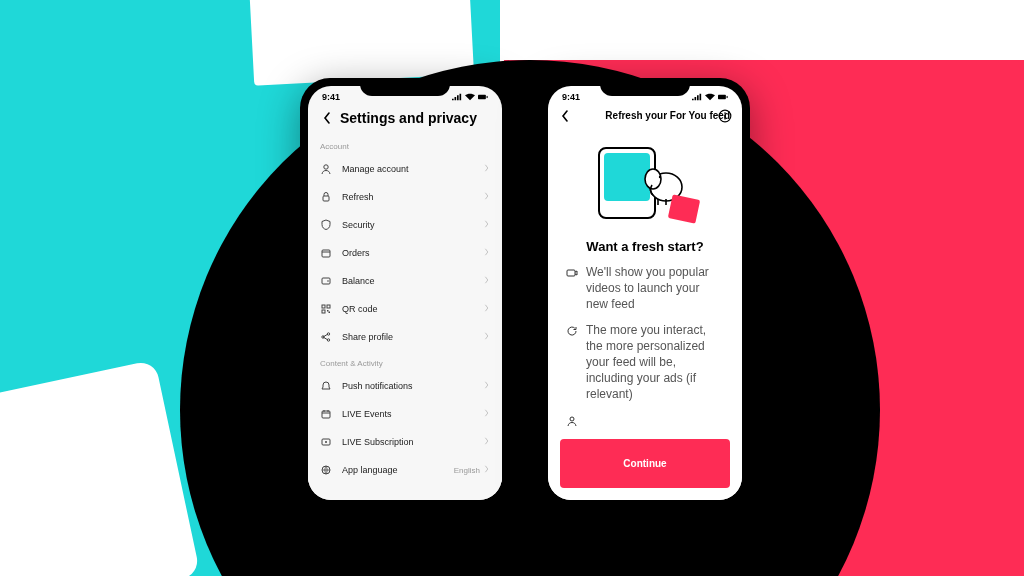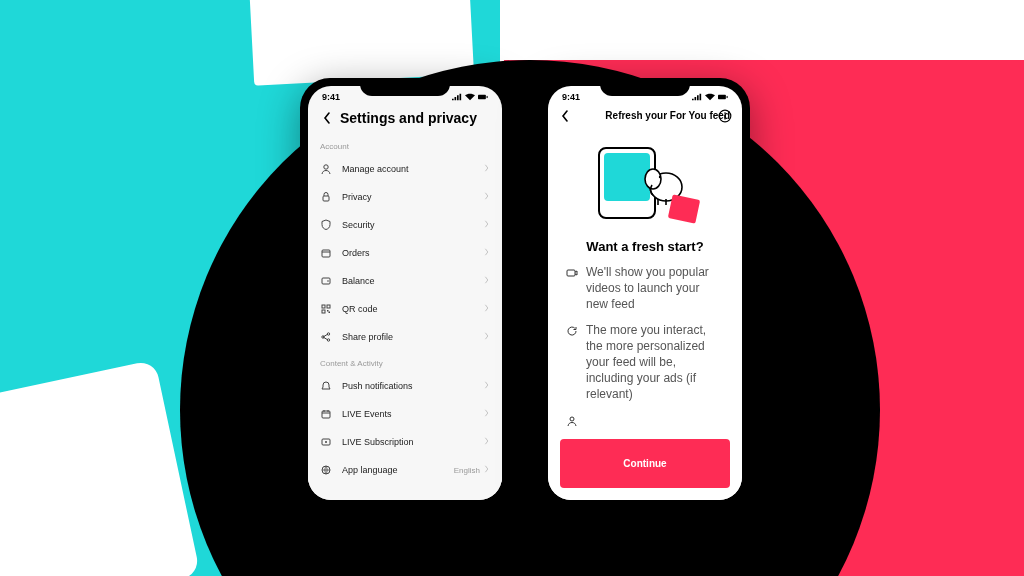--- a/index.html
+++ b/index.html
@@ -106,21 +106,21 @@
                   <path d="M1 1l3 4-3 4" stroke="#c0c0c0" stroke-width="1.2" fill="none"></path>
                 </svg></span>
           </div>
           <div class="row">
             <span class="ic">
                 <svg viewBox="0 0 12 12">
                   <rect x="3" y="5" width="6" height="5" rx="1" fill="none" stroke="#444" stroke-width="1"></rect>
                   <path d="M4 5V3.5a2 2 0 014 0V5" fill="none" stroke="#444" stroke-width="1"></path>
                 </svg>
               </span>
-            <span class="lbl">Privacy</span>
+            <span class="lbl">Refresh</span>
             <span class="chev"><svg viewBox="0 0 6 10">
                   <path d="M1 1l3 4-3 4" stroke="#c0c0c0" stroke-width="1.2" fill="none"></path>
                 </svg></span>
           </div>
           <div class="row">
             <span class="ic">
                 <svg viewBox="0 0 12 12">
                   <path d="M6 1l4 1.5v3c0 3-2 4.5-4 5-2-.5-4-2-4-5v-3z" fill="none" stroke="#444" stroke-width="1"></path>
                 </svg>
               </span>

